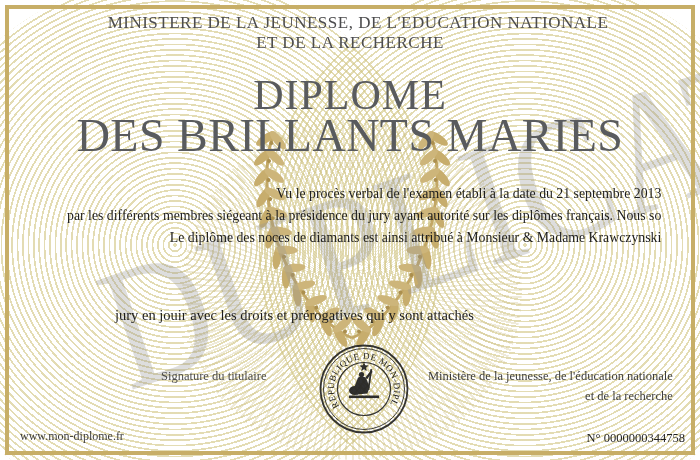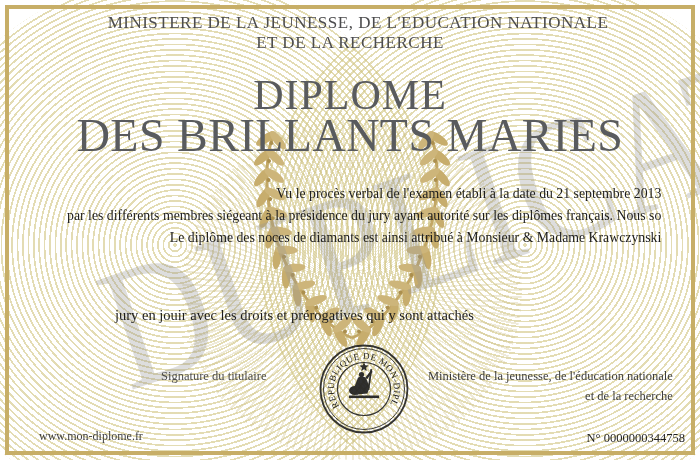--- a/index.html
+++ b/index.html
@@ -32,21 +32,21 @@
   
   .txt{position:absolute;z-index:6;white-space:nowrap;text-align:right;}
   .header-l1{left:16px;right:0;top:13px;text-align:center;font-size:17px;letter-spacing:.5px;color:#4c4c4e;}
   .header-l2{left:0;right:0;top:33px;text-align:center;font-size:17px;letter-spacing:.5px;color:#4c4c4e;}
   .title-l1{left:0;right:0;top:74px;text-align:center;font-size:42px;line-height:1;color:#595b5e;letter-spacing:1px;}
   .title-l2{left:0;right:0;top:113px;text-align:center;font-size:46px;line-height:1;color:#595b5e;letter-spacing:0.5px;}
   .bodytext{left:67px;top:183px;font-size:13.8px;line-height:22px;color:#1c1c1c;}
   .body-l5{left:115px;top:307px;font-size:14.5px;color:#1c1c1c;}
   .signature{left:161px;top:369px;font-size:12.5px;color:#4a4a4a;}
   .ministry{left:400px;top:366px;font-size:12.5px;line-height:20px;color:#3b3b3b;white-space:nowrap;padding-left:28px;}
-  .footer-site{left:20px;top:429px;font-size:12px;color:#3d3d3d;margin-left:19px;}
+  .footer-site{left:20px;top:429px;font-size:12px;color:#3d3d3d;}
   .footer-num{right:15px;top:431px;font-size:12.5px;color:#1f1f1f;text-align:right;}
   .seal{position:absolute;left:318px;top:343px;z-index:5;}
 </style>
 </head>
 <body>
 
 <div class="page">
 
   <div class="rosette left"></div>
   <div class="rosette right"></div>

